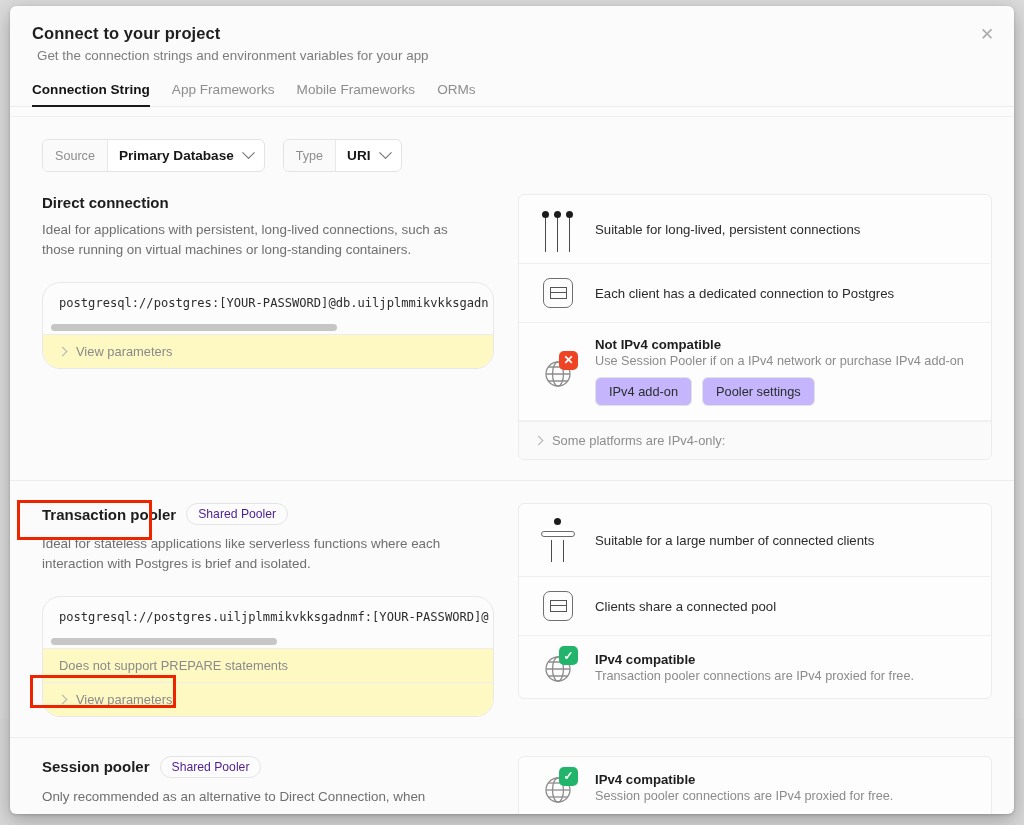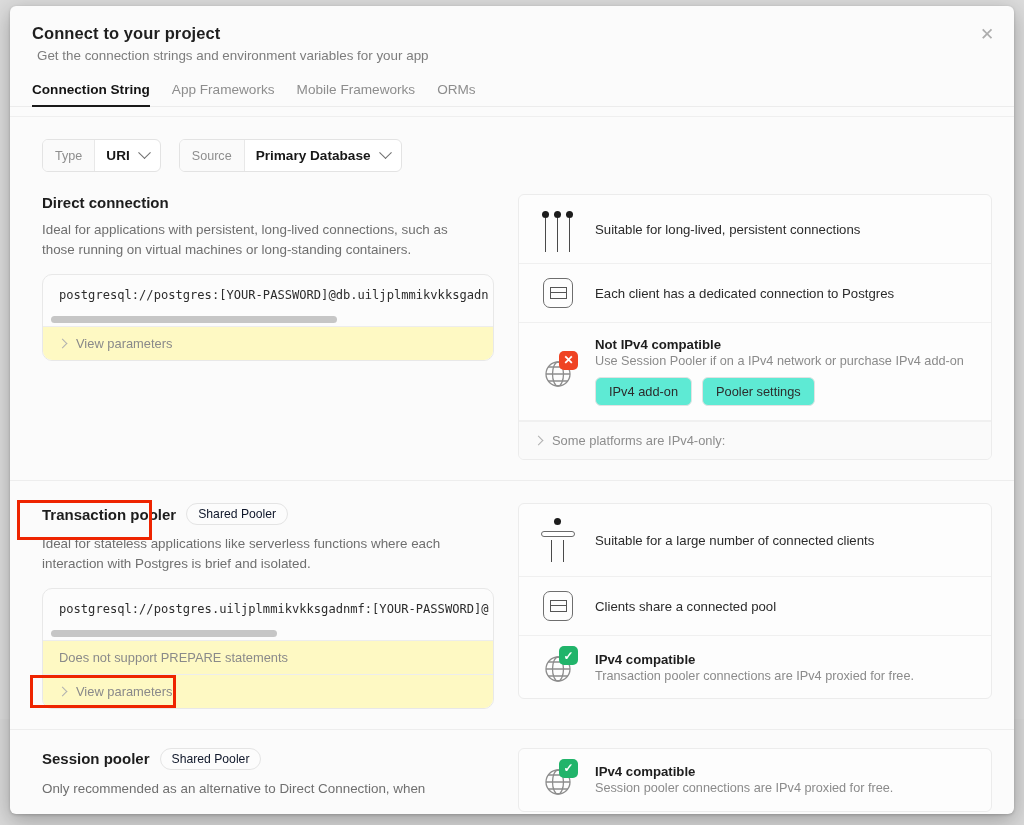--- a/index.html
+++ b/index.html
@@ -67,28 +67,28 @@
           transform: rotate(45deg) translate(-2px,-2px); }
 
   
   .section { display: flex; padding: 22px 22px 20px 32px; gap: 24px; align-items: flex-start; }
   .col-left { width: 452px; flex: 0 0 452px; }
   .col-right { flex: 1; }
 
   .sec-title-row { display: flex; align-items: center; gap: 10px; position: relative; }
   .sec-title { font-size: 15px; font-weight: 700; color: #1d1d1d; }
   .pill {
-    font-size: 12.2px; color: #0f172a; border: 1px solid #e4e4e4;
+    font-size: 12.2px; color: #4c1d95; border: 1px solid #e4e4e4;
     border-radius: 20px; padding: 3px 11px; background: #fcfcfc; white-space: nowrap;
   }
   .sec-desc { margin: 9px 0 0 0; font-size: 13.4px; line-height: 1.48; color: #6f6f6f; max-width: 440px; }
 
   
   .code-card {
-    margin-top: 14px; border: 1px solid #e8e8e8; border-radius: 10px;
+    margin-top: 22px; border: 1px solid #e8e8e8; border-radius: 18px;
     background: #fcfcfc; overflow: hidden;
   }
   .code-line {
     padding: 13px 16px 11px 16px; font-family: "DejaVu Sans Mono", monospace;
     font-size: 12.1px; color: #2c2c2c; white-space: nowrap; overflow: hidden;
   }
   .scrollbar { height: 13px; padding: 3px 8px; background: #fcfcfc; }
   .scroll-thumb { height: 7px; border-radius: 4px; background: #c6c6c6; }
   .code-row {
     border-top: 1px solid #ededed; padding: 9px 16px; font-size: 12.9px; color: #8a8a8a;
@@ -109,21 +109,21 @@
   .info-text { font-size: 13.2px; color: #2b2b2b; }
   .info-title { font-size: 13.2px; color: #1e1e1e; font-weight: 600; margin-bottom: 2px; }
   .info-sub { font-size: 12.7px; color: #8b8b8b; }
   .info-footer {
     display: flex; align-items: center; gap: 10px; padding: 11px 16px;
     font-size: 12.9px; color: #8d8d8d; background: #fafafa; border-top: 1px solid #f0f0f0;
     cursor: pointer;
   }
   .btn-row { display: flex; gap: 10px; margin-top: 9px; }
   .mini-btn {
-    font-size: 12.8px; color: #2c2c2c; background: #5eead4; border: 1px solid #e2e2e2;
+    font-size: 12.8px; color: #2c2c2c; background: #c4b5fd; border: 1px solid #e2e2e2;
     border-radius: 6px; padding: 6px 13px; cursor: pointer;
     font-family: "Liberation Sans", sans-serif;
   }
 
   .divider { height: 1px; background: #ededed; margin: 0; }
 
   
   .stack-icon { position: relative; width: 44px; height: 74px; }
   .dot { position: absolute; width: 7px; height: 7px; border-radius: 50%; background: #1c1c1c; }
   .vline { position: absolute; width: 1.4px; background: #4a4a4a; }
@@ -161,30 +161,30 @@
       <div class="tab active">Connection String</div>
       <div class="tab">App Frameworks</div>
       <div class="tab">Mobile Frameworks</div>
       <div class="tab">ORMs</div>
     </div>
     <div class="tabs-rule"></div>
     <div class="tabs-rule2"></div>
 
     <div class="selectors">
       <div class="seg">
+        <div class="seg-label">Source</div>
+        <div class="seg-value">
+          <span>Primary Database</span>
+          <span class="chev"></span>
+        </div>
+      </div>
+      <div class="seg">
         <div class="seg-label">Type</div>
         <div class="seg-value">
           <span>URI</span>
-          <span class="chev"></span>
-        </div>
-      </div>
-      <div class="seg">
-        <div class="seg-label">Source</div>
-        <div class="seg-value">
-          <span>Primary Database</span>
           <span class="chev"></span>
         </div>
       </div>
     </div>
 
     <div class="section">
       <div class="col-left">
         <div class="sec-title-row">
           <span class="sec-title">Direct connection</span>
         </div>

